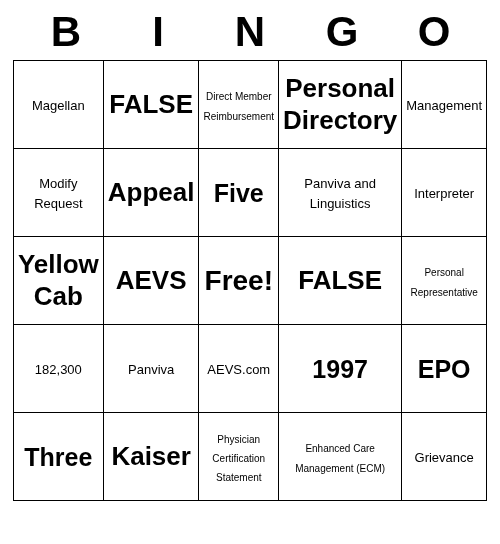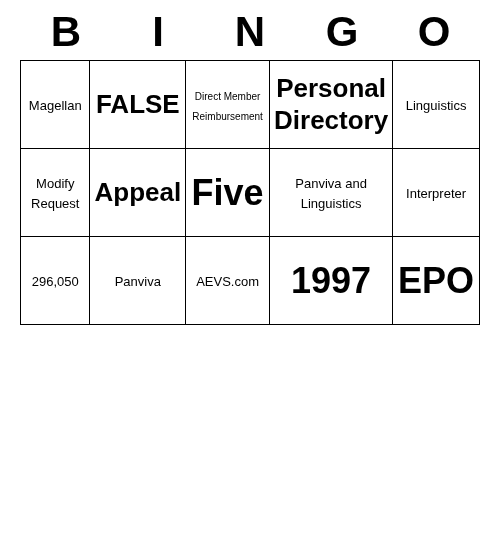--- a/index.html
+++ b/index.html
@@ -41,21 +41,21 @@
       line-height: 1.2;
     }
     .cell-normal {
       font-size: 13px;
     }
     .cell-large {
       font-size: 26px;
       font-weight: bold;
     }
     .cell-xlarge {
-      font-size: 36px;
+      font-size: 25px;
       font-weight: bold;
     }
     .cell-small {
       font-size: 10px;
     }
     .cell-free {
       font-size: 28px;
       font-weight: bold;
     }
   </style>
@@ -70,30 +70,44 @@
   <span class="bingo-letter">O</span>
 </div>
 
 <table class="bingo-grid">
   <tbody id="grid-body">
   <tr>
         <td><span class="cell-normal">Magellan</span></td>
         <td><span class="cell-large">FALSE</span></td>
         <td><span class="cell-small">Direct Member Reimbursement</span></td>
         <td><span class="cell-large">Personal Directory</span></td>
-        <td><span class="cell-normal">Linguistics</span></td>
+        <td><span class="cell-normal">Management</span></td>
       </tr>
       <tr>
         <td><span class="cell-normal">Modify Request</span></td>
         <td><span class="cell-large">Appeal</span></td>
         <td><span class="cell-xlarge">Five</span></td>
         <td><span class="cell-normal">Panviva and Linguistics</span></td>
         <td><span class="cell-normal">Interpreter</span></td>
       </tr>
       <tr>
-        <td><span class="cell-normal">296,050</span></td>
+        <td><span class="cell-large">Yellow Cab</span></td>
+        <td><span class="cell-large">AEVS</span></td>
+        <td><span class="cell-free">Free!</span></td>
+        <td><span class="cell-large">FALSE</span></td>
+        <td><span class="cell-small">Personal Representative</span></td>
+      </tr>
+      <tr>
+        <td><span class="cell-normal">182,300</span></td>
         <td><span class="cell-normal">Panviva</span></td>
         <td><span class="cell-normal">AEVS.com</span></td>
         <td><span class="cell-xlarge">1997</span></td>
         <td><span class="cell-xlarge">EPO</span></td>
       </tr>
+      <tr>
+        <td><span class="cell-xlarge">Three</span></td>
+        <td><span class="cell-large">Kaiser</span></td>
+        <td><span class="cell-small">Physician Certification Statement</span></td>
+        <td><span class="cell-small">Enhanced Care Management (ECM)</span></td>
+        <td><span class="cell-normal">Grievance</span></td>
+      </tr>
     </tbody>
 </table>
 
 </body></html>

